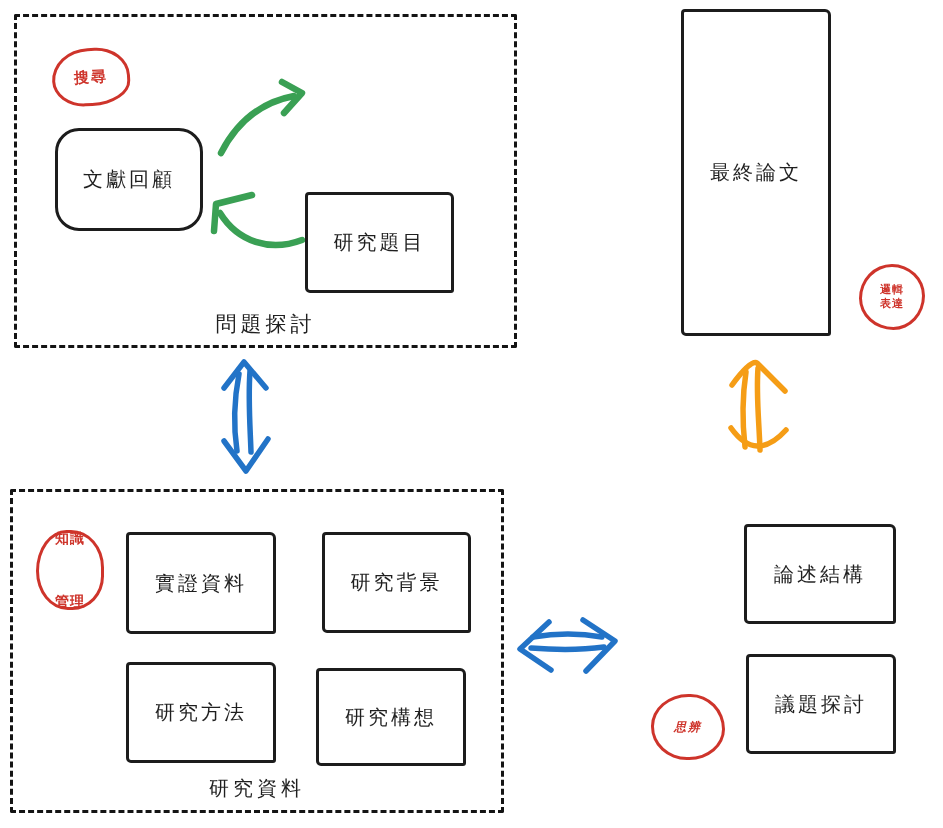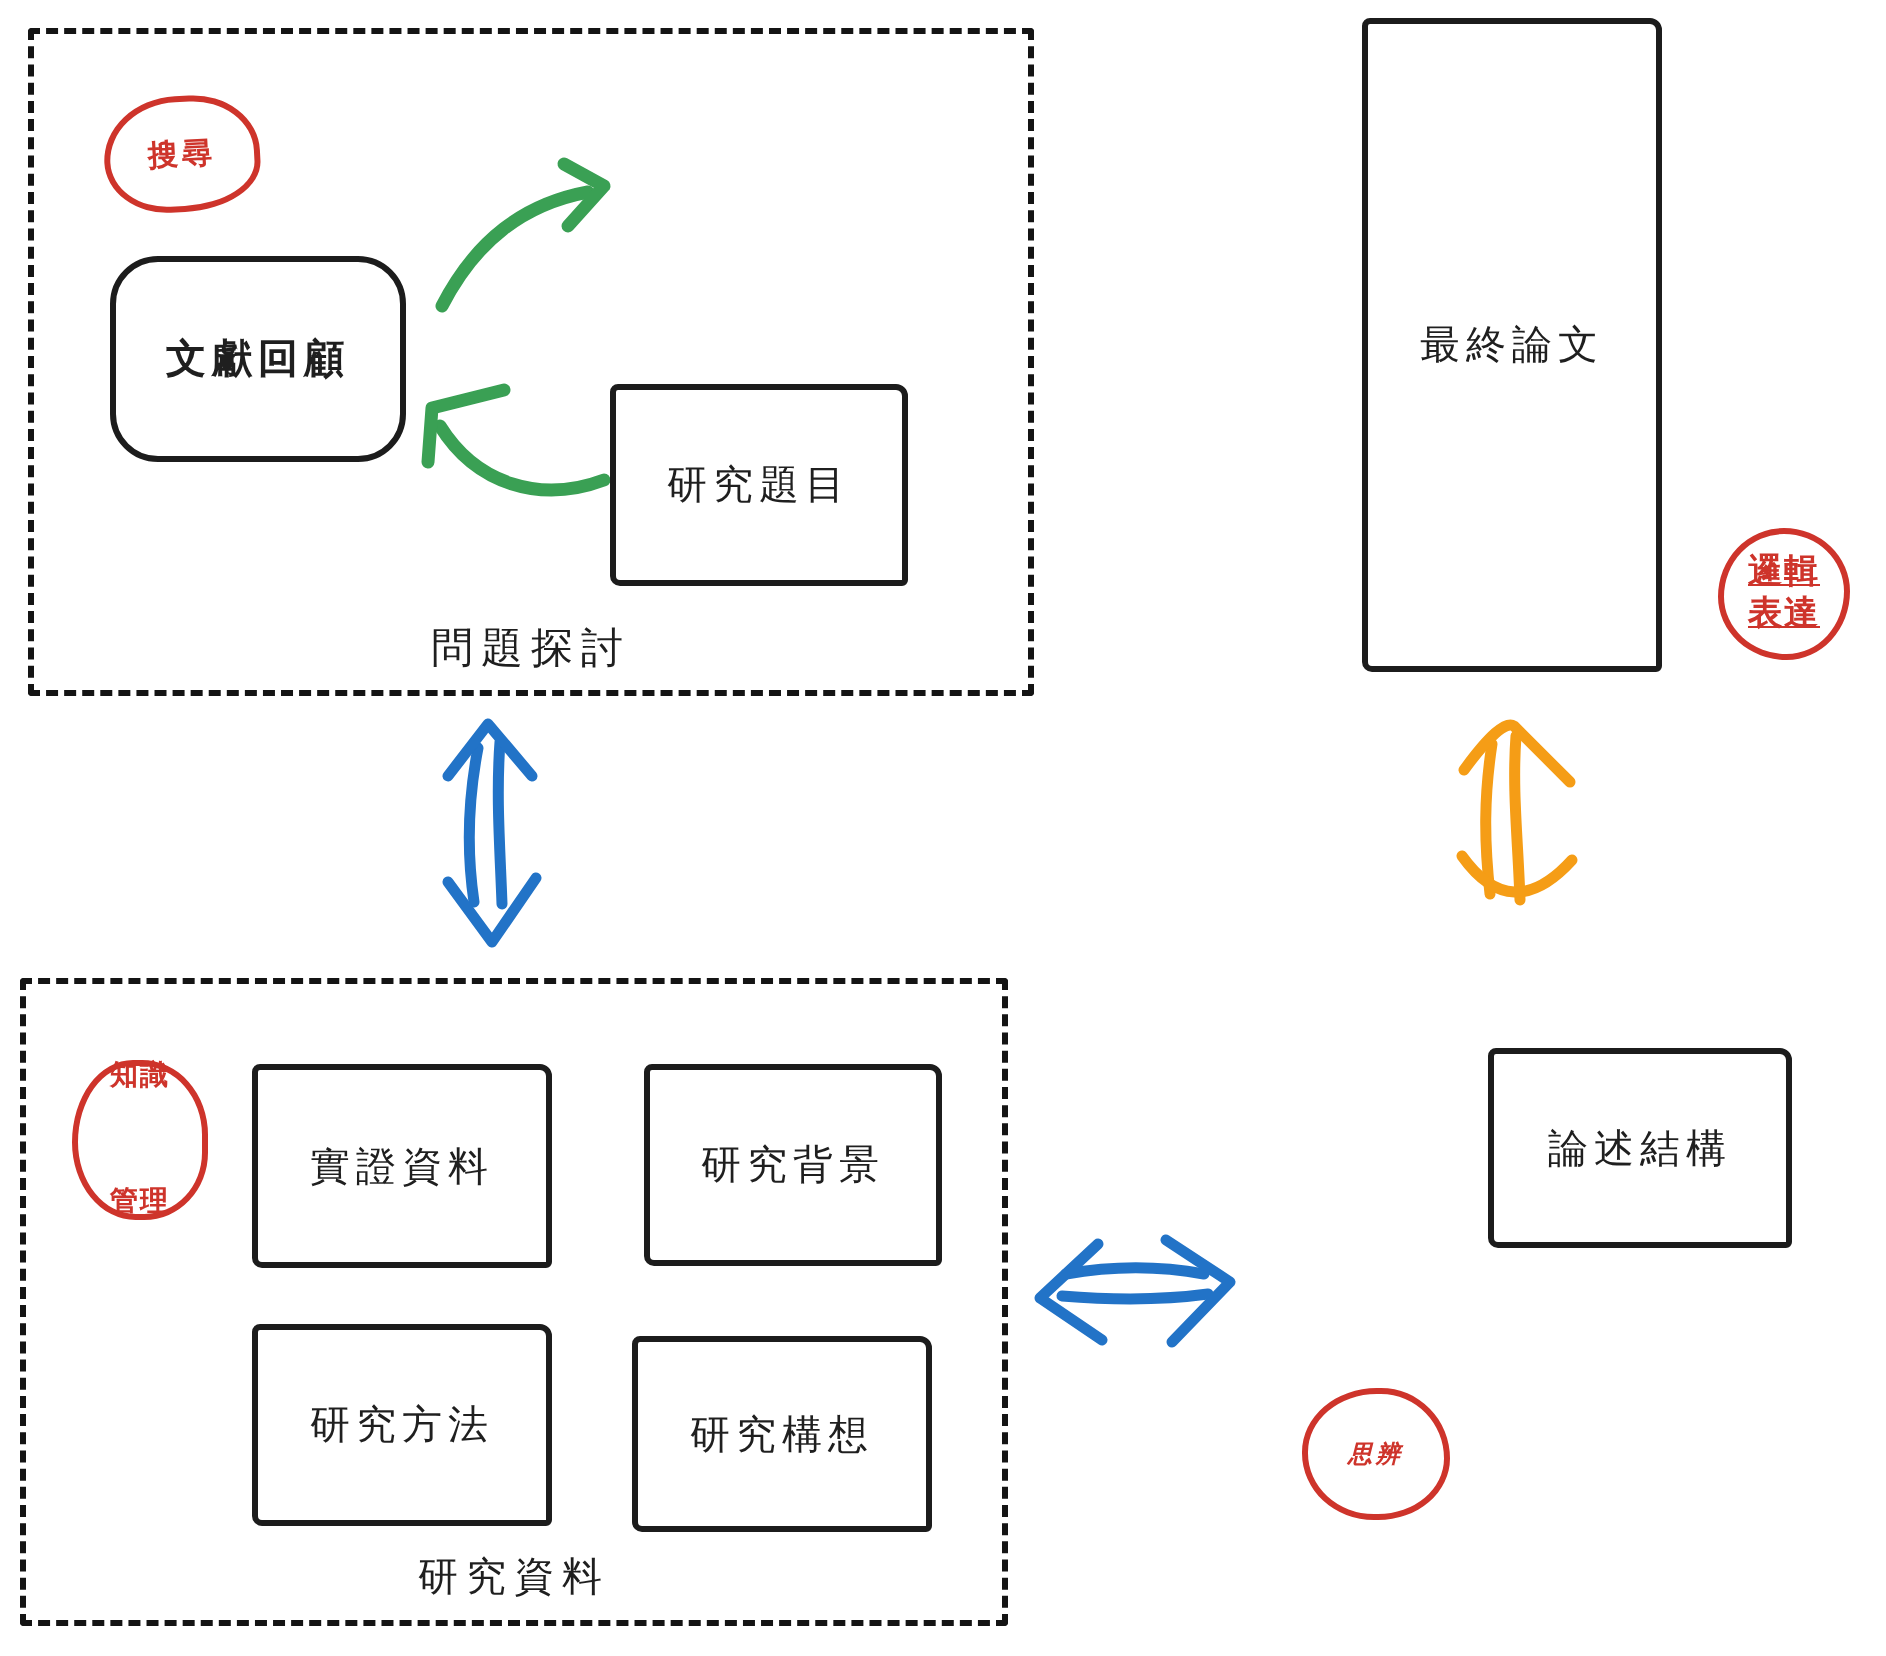--- a/index.html
+++ b/index.html
@@ -58,21 +58,21 @@
     flex-direction: column;
     align-items: center;
     justify-content: center;
     text-align: center;
     font-weight: 600;
     line-height: 1.25;
   }
   .badge span { display: block; }
 
   #badge-search   { border-radius: 52% 48% 55% 45% / 60% 55% 45% 50%; transform: rotate(-3deg); font-size: 15px; letter-spacing: 2px; }
-  #badge-logic    { border-radius: 50% 50% 48% 52% / 52% 48% 52% 48%; font-size: 17px; letter-spacing: 1px; text-decoration: underline; }
+  #badge-logic    { border-radius: 50% 50% 48% 52% / 52% 48% 52% 48%; font-size: 11px; letter-spacing: 1px; }
   #badge-knowledge{ border-radius: 48% 52% 50% 50% / 55% 50% 45% 52%; font-size: 14px; letter-spacing: 1px; }
   #badge-thinking { border-radius: 52% 48% 50% 50% / 50% 55% 48% 52%; font-size: 12px; letter-spacing: 2px; font-style: italic; }
 
   
   svg.arrows {
     position: absolute;
     left: 0; top: 0;
     width: 943px; height: 828px;
     pointer-events: none;
   }
@@ -122,21 +122,21 @@
   </svg>
 
   <div class="frame" style="left:14px; top:14px; width:503px; height:334px;">
     <div class="frame-label" style="bottom:7px; font-size:21px;">問題探討</div>
   </div>
 
   <div class="badge" id="badge-search" style="left:52px; top:48px; width:78px; height:58px;">
     <span>搜尋</span>
   </div>
 
-  <div class="node rounded" style="left:55px; top:128px; width:148px; height:103px;font-weight:bold;">
+  <div class="node rounded" style="left:55px; top:128px; width:148px; height:103px;">
     <span>文獻回顧</span>
   </div>
 
 
   <div class="node" style="left:305px; top:192px; width:149px; height:101px;">
     <span>研究題目</span>
   </div>
 
   <div class="node" style="left:681px; top:9px; width:150px; height:327px;">
     <span>最終論文</span>
@@ -170,18 +170,21 @@
 
   <div class="node" style="left:316px; top:668px; width:150px; height:98px;">
     <span>研究構想</span>
   </div>
 
 
   <div class="node" style="left:744px; top:524px; width:152px; height:100px;">
     <span>論述結構</span>
   </div>
 
+  <div class="node" style="left:746px; top:654px; width:150px; height:100px;">
+    <span>議題探討</span>
+  </div>
 
   <div class="badge" id="badge-thinking" style="left:651px; top:694px; width:74px; height:66px;">
     <span>思辨</span>
   </div>
 
 </div>
 
 </body></html>

